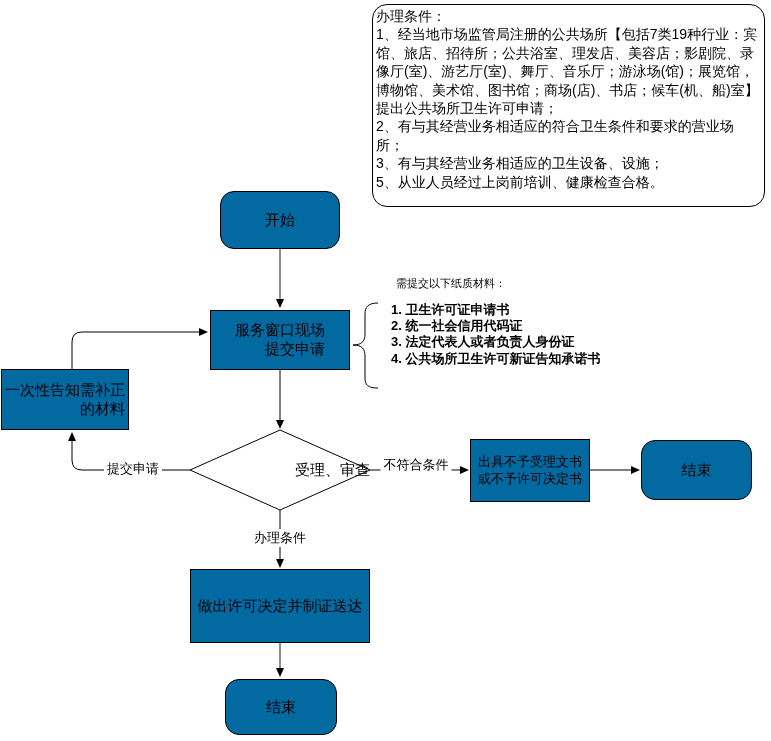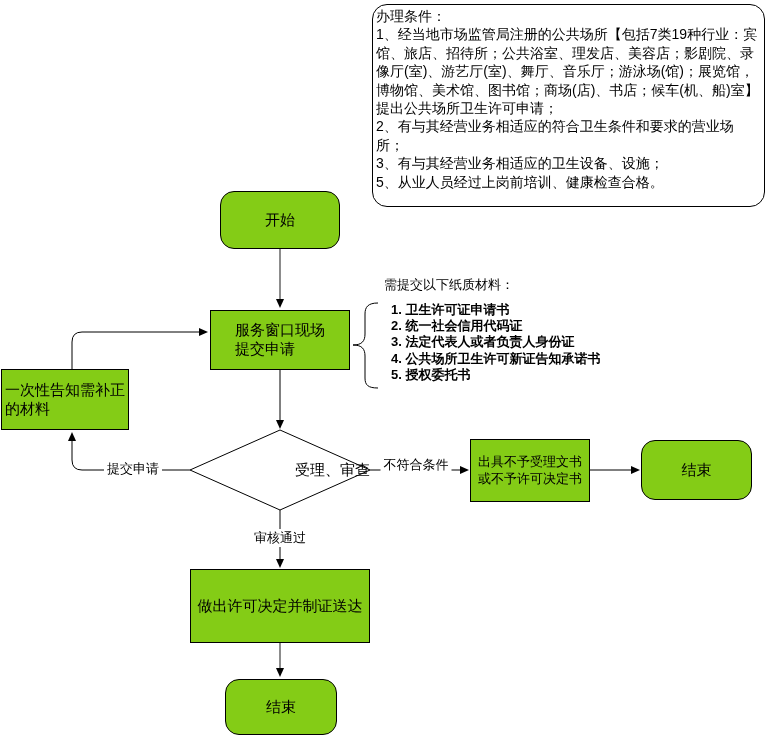--- a/index.html
+++ b/index.html
@@ -2,40 +2,40 @@
 <html><head>
 <meta charset="utf-8">
 <style>
   html,body{margin:0;padding:0;background:#fff;}
   .canvas{
     position:relative;width:771px;height:741px;background:#fff;overflow:hidden;
     font-family:"Liberation Sans","DejaVu Sans",sans-serif;color:#000;
   }
   .edges{position:absolute;left:0;top:0;width:771px;height:741px;}
   .node{
-    position:absolute;box-sizing:border-box;background:#84cc16;border:1px solid #000;
-    display:flex;align-items:center;justify-content:center;text-align:left;
+    position:absolute;box-sizing:border-box;background:#0369a1;border:1px solid #000;
+    display:flex;align-items:center;justify-content:center;text-align:right;
     font-size:15px;line-height:1.25;white-space:pre-line;
   }
   .rounded{border-radius:14px;}
   .note{
     position:absolute;box-sizing:border-box;background:#fff;border:1px solid #000;
     border-radius:15px;left:372px;top:4px;width:393px;height:203px;
     padding:2px 3px;font-size:14px;line-height:18.4px;text-align:left;
   }
   .note div{white-space:normal;}
   .diamond-label{
     position:absolute;left:190px;top:430px;width:180px;height:80px;
     display:flex;align-items:center;justify-content:flex-end;font-size:15px;
   }
   .edge-label{
     position:absolute;transform:translate(-50%,-50%);background:#fff;
     padding:0 3px;font-size:13px;white-space:nowrap;
   }
-  .mat-title{position:absolute;left:384px;top:276px;font-size:13px;}
+  .mat-title{position:absolute;left:396px;top:276px;font-size:11px;}
   .mat-list{position:absolute;left:391px;top:302px;font-size:13px;line-height:16.2px;}
   .mat-item{white-space:nowrap;font-weight:bold;}
 </style>
 </head>
 <body>
 
 <div class="canvas">
 
   <svg class="edges" viewBox="0 0 771 741">
 
@@ -122,24 +122,23 @@
   <div class="node" style="left:190px;top:569px;width:180px;height:74px;">
     <span>做出许可决定并制证送达</span>
   </div>
 
   <div class="node rounded" style="left:225px;top:679px;width:112px;height:56px;">
     <span>结束</span>
   </div>
 
   <div class="edge-label" style="left:133px;top:469px;">提交申请</div>
   <div class="edge-label" style="left:416px;top:465px;">不符合条件</div>
-  <div class="edge-label" style="left:280px;top:538px;">审核通过</div>
+  <div class="edge-label" style="left:280px;top:538px;">办理条件</div>
 
   <div class="mat-title">需提交以下纸质材料：</div>
   <div class="mat-list">
     <div class="mat-item">1. 卫生许可证申请书</div>
     <div class="mat-item">2. 统一社会信用代码证</div>
     <div class="mat-item">3. 法定代表人或者负责人身份证</div>
     <div class="mat-item">4. 公共场所卫生许可新证告知承诺书</div>
-    <div class="mat-item">5. 授权委托书</div>
   </div>
 
 </div>
 
 </body></html>

